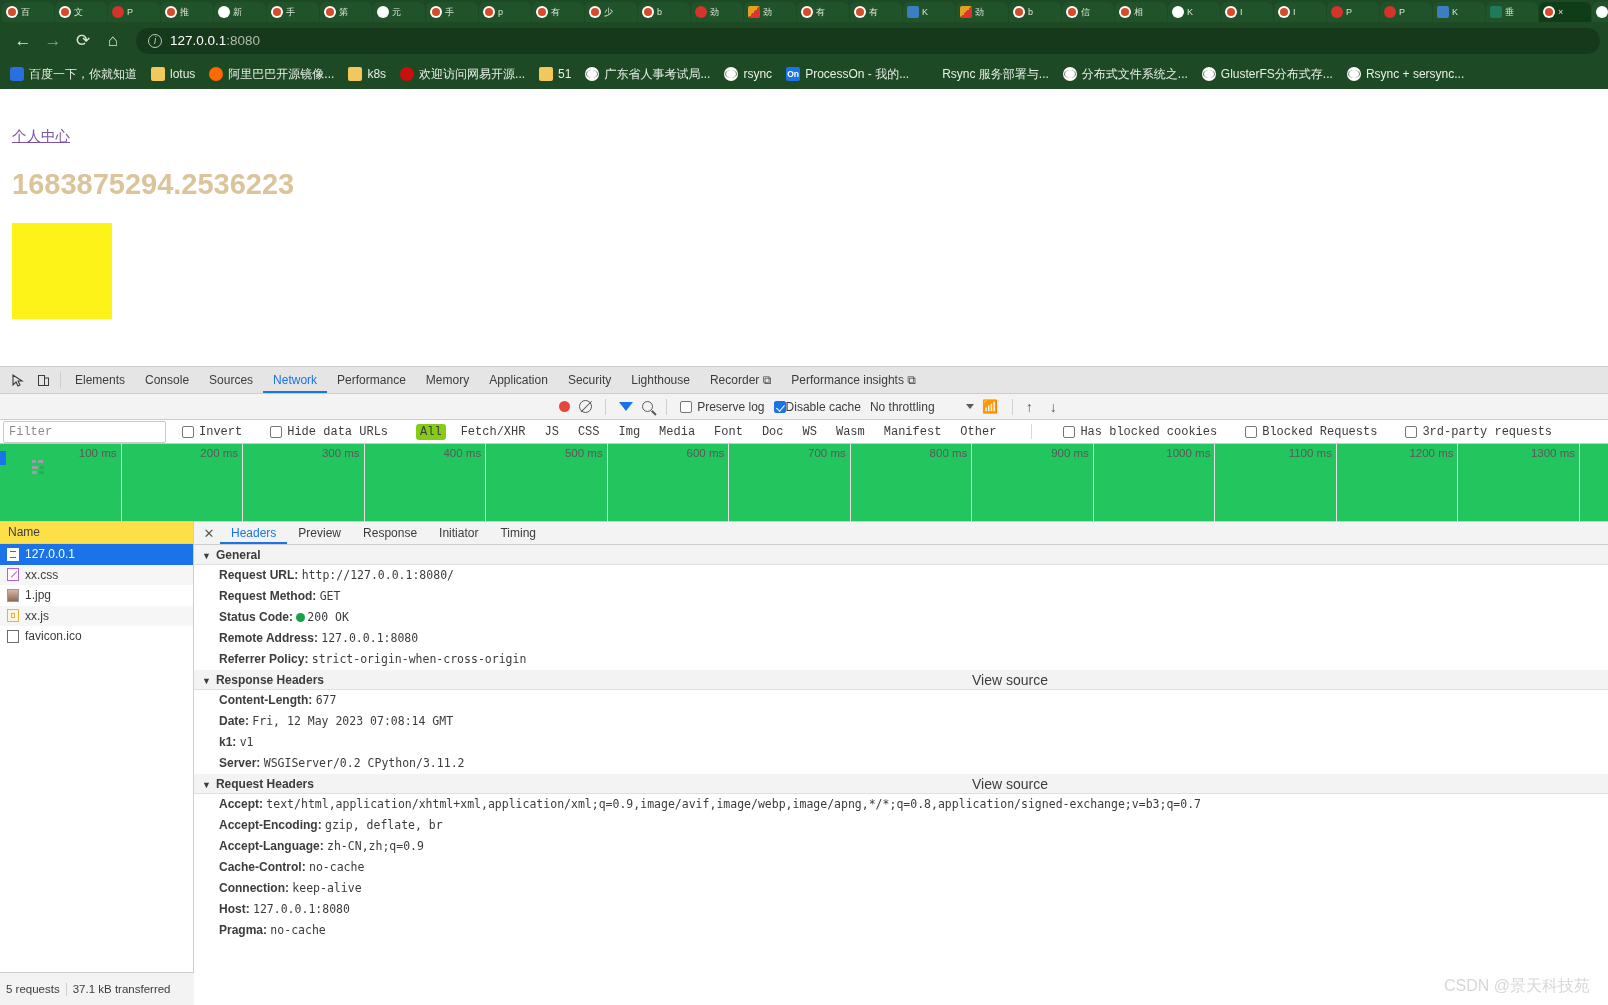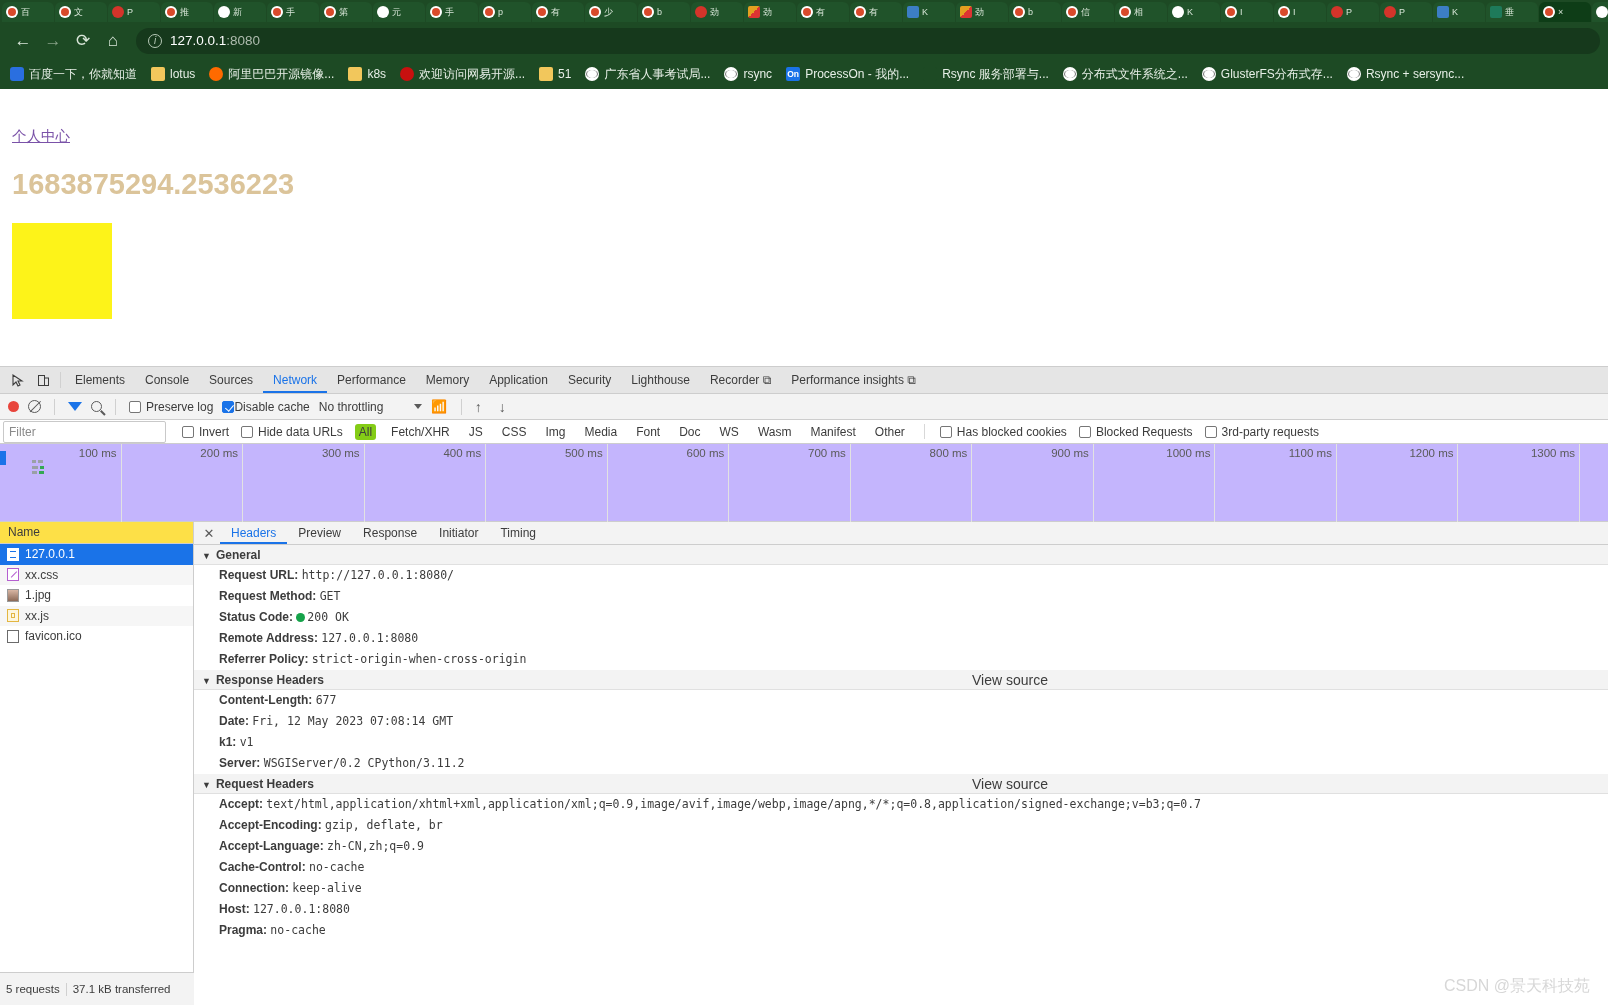--- a/index.html
+++ b/index.html
@@ -74,21 +74,21 @@
   .devtools { position:absolute; left:0; top:366px; width:1608px; height:639px;
      background:#fff; border-top:1px solid #cdcdcd; font-size:12px; color:#333; }
   .dt-tabs { height:27px; background:#e5e5e5; border-bottom:1px solid #cdcdcd;
      display:flex; align-items:center; padding-left:4px; }
   .dt-iconbtn { width:26px; height:24px; display:flex; align-items:center; justify-content:center; }
   .dt-tab { padding:0 10px; height:26px; line-height:26px; color:#3c3c3c; font-size:12px; white-space:nowrap; }
   .dt-tab.sel { color:#1a73e8; border-bottom:2px solid #1a73e8; height:26px; }
   .dt-sep { width:1px; height:16px; background:#d0d0d0; margin:0 4px; }
 
   .dt-toolbar { height:26px; background:#f3f3f3; border-bottom:1px solid #cdcdcd;
-     display:flex; align-items:center; padding-left:8px; gap:9px; }
+     display:flex; align-items:center; padding-left:8px; gap:9px;justify-content:center; }
   .rec-dot { width:11px; height:11px; border-radius:50%; background:#e8453c; }
   .clear-ic { width:13px; height:13px; border-radius:50%; border:1.4px solid #5a5a5a; position:relative; }
   .clear-ic::after { content:""; position:absolute; left:-1px; top:5px; width:15px; height:1.4px;
      background:#5a5a5a; transform:rotate(-45deg); }
   .funnel { width:0;height:0;border-left:7px solid transparent;border-right:7px solid transparent;
      border-top:9px solid #1a73e8; }
   .search-ic { width:11px;height:11px;border:1.6px solid #5a5a5a;border-radius:50%; position:relative; }
   .search-ic::after { content:"";position:absolute;right:-5px;bottom:-3px;width:6px;height:1.6px;
      background:#5a5a5a;transform:rotate(45deg); }
   .cb { width:12px;height:12px;border:1px solid #767676;background:#fff;display:inline-block;
@@ -96,29 +96,29 @@
   .cb.on { background:#1a73e8; border-color:#1a73e8; position:relative; }
   .cb.on::after { content:"";position:absolute;left:3.5px;top:1px;width:3.5px;height:7px;
      border:solid #fff;border-width:0 1.6px 1.6px 0;transform:rotate(40deg); }
   .lbl { font-size:12px; color:#3c3c3c; }
   .caret { width:0;height:0;border-left:4px solid transparent;border-right:4px solid transparent;
      border-top:5px solid #5a5a5a; }
   .wifi { font-size:13px; color:#5a5a5a; }
   .arrw { font-size:14px; color:#5a5a5a; }
 
   .dt-filterbar { height:24px; background:#fff; border-bottom:1px solid #cdcdcd;
-     display:flex; align-items:center; }
+     display:flex; align-items:center;font-family:Liberation Mono, monospace; }
   .filter-input { width:163px; height:22px; border:1px solid #c9c9c9; margin-left:3px;
      border-radius:2px; font-size:12px; color:#8a8a8a; padding:0 5px; line-height:20px; background:#fff;}
-  .fb-items { display:flex; align-items:center; gap:12px; margin-left:16px; }
+  .fb-items { display:flex; align-items:center; gap:28px; margin-left:16px; }
   .ftype { font-size:12px; color:#3c3c3c; padding:1px 4px; border-radius:3px; }
   .ftype.sel { background:#84cc16; }
   .fsep { width:1px; height:15px; background:#d8d8d8; margin:0 3px; }
 
-  .overview { height:78px; background:#c4b5fd; border-bottom:1px solid #cdcdcd; position:relative; }
+  .overview { height:78px; background:#22c55e; border-bottom:1px solid #cdcdcd; position:relative; }
   .ov-ruler { position:absolute; left:0; top:0; right:0; height:78px; }
   .ov-tick { position:absolute; top:0; bottom:0; border-right:1px solid #e2e2e2; }
   .ov-tick span { position:absolute; right:4px; top:3px; font-size:11.5px; color:#5a5a5a; white-space:nowrap;}
   .ov-bar { position:absolute; left:0; top:7px; width:6px; height:14px; background:#1a73e8; }
   .ov-dots { position:absolute; left:32px; top:16px; width:18px; height:20px; }
   .ov-dots i { position:absolute; display:block; height:3px; }
 
   .dt-split { display:flex; height:calc(639px - 27px - 26px - 24px - 79px - 22px); }
   .reqlist { width:194px; border-right:1px solid #cdcdcd; background:#fff; }
   .rl-head { height:22px; border-bottom:1px solid #cdcdcd; background:#fde047;

